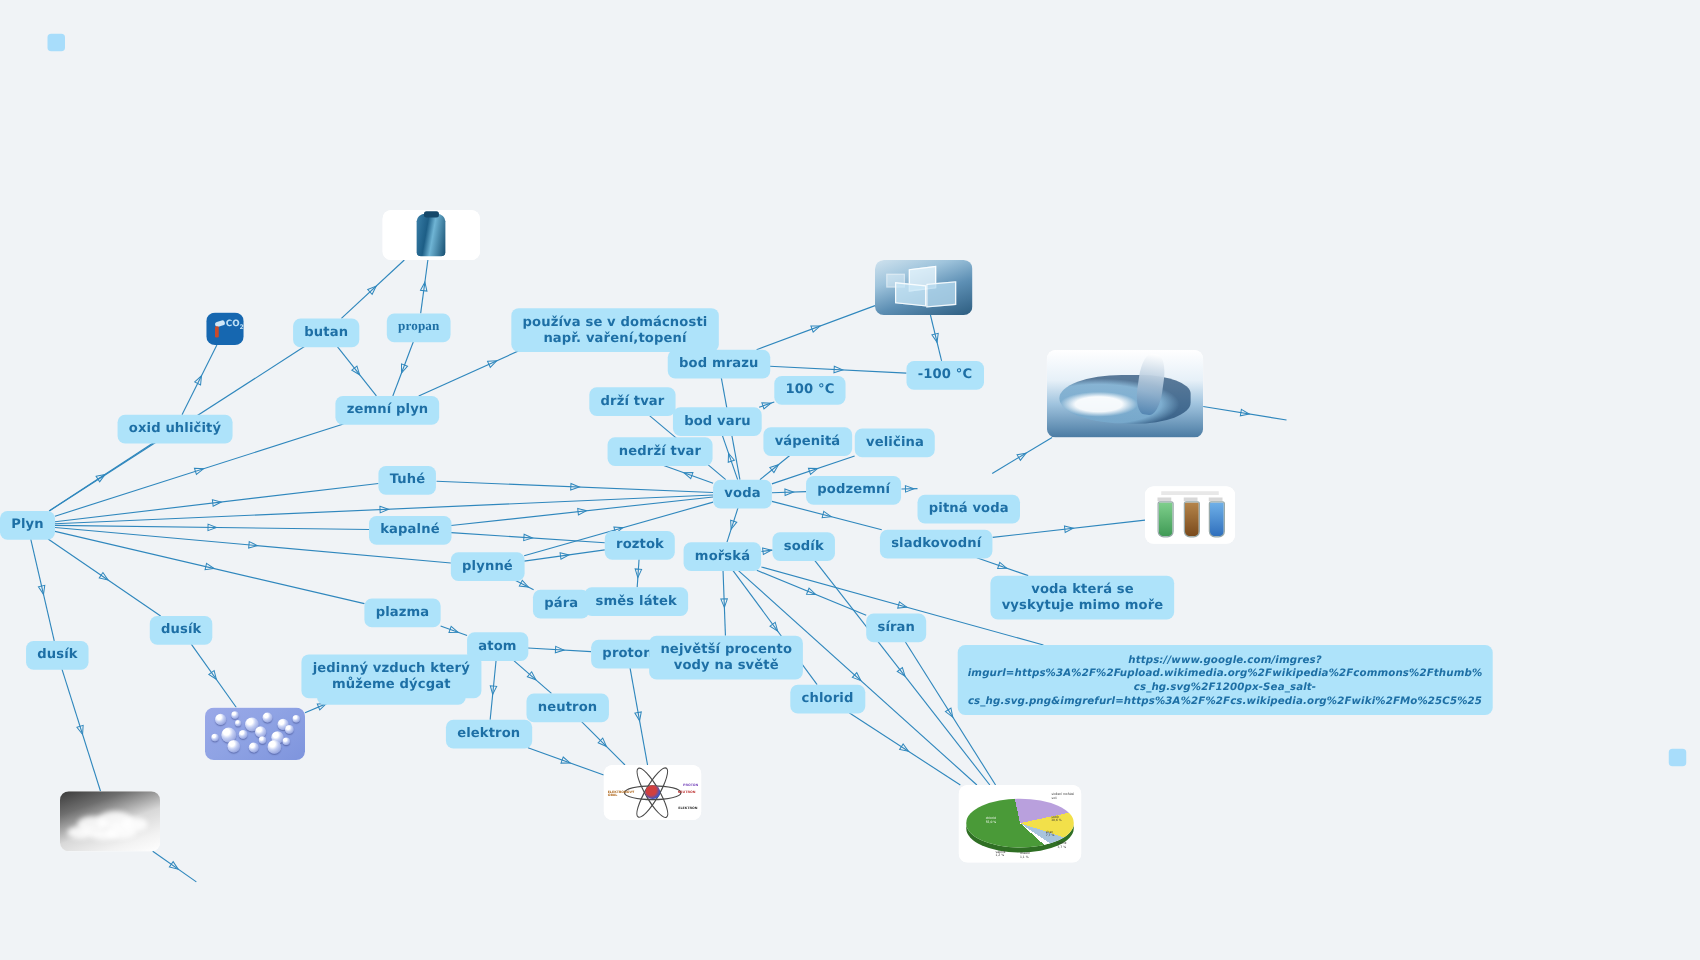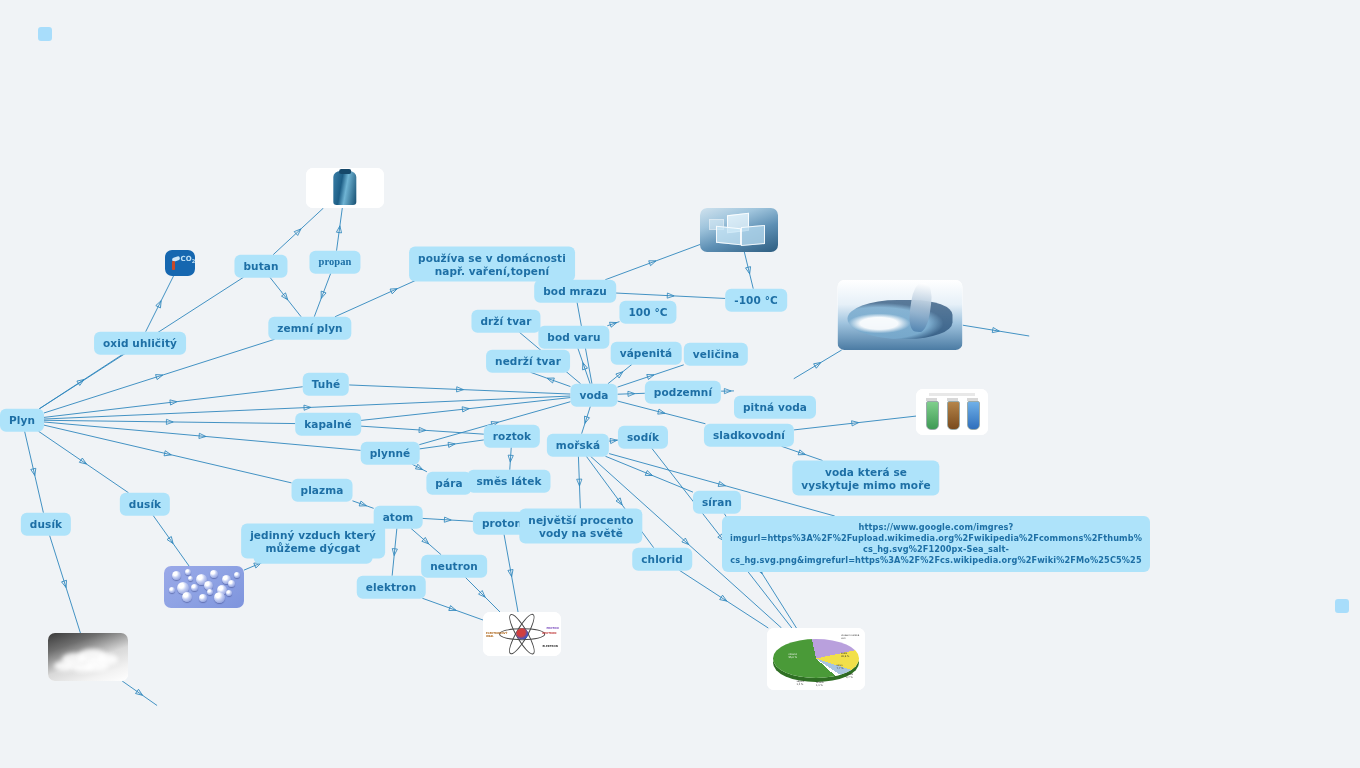--- a/index.html
+++ b/index.html
@@ -511,21 +511,21 @@
     <div class="node" style="left: 866px; top: 478px; text-align: center;">voda která se
 vyskytuje mimo moře</div>
     <div class="node" style="left: 322px; top: 490px;">plazma</div>
     <div class="node" style="left: 145px; top: 504px;">dusík</div>
     <div class="node" style="left: 46px; top: 524px;">dusík</div>
     <div class="node" style="left: 717px; top: 502px;">síran</div>
     <div class="node" style="left: 398px; top: 517px;">atom</div>
     <div class="node" style="left: 502px; top: 523px;">proton</div>
     <div class="node" style="left: 581px; top: 526px;">největší procento
 vody na světě</div>
-    <div class="node url" style="left: 936px; top: 544px;">https://www.google.com/imgres?
+    <div class="node url" style="left: 980px; top: 544px; font-style: italic;">https://www.google.com/imgres?
 imgurl=https%3A%2F%2Fupload.wikimedia.org%2Fwikipedia%2Fcommons%2Fthumb%
 cs_hg.svg%2F1200px-Sea_salt-
 cs_hg.svg.png&amp;imgrefurl=https%3A%2F%2Fcs.wikipedia.org%2Fwiki%2FMo%25C5%25</div>
     <div class="node" style="left: 313px; top: 552px;">fyzikální veličina</div>
     <div class="node" style="left: 454px; top: 566px;">neutron</div>
     <div class="node" style="left: 662px; top: 559px;">chlorid</div>
     <div class="node" style="left: 391px; top: 587px;">elektron</div>
     <div class="node" style="left: 313px; top: 541px;">jedinný vzduch který
 můžeme dýcgat</div>
     <div class="corner-dot" style="left: 45px; top: 34px;"></div>

